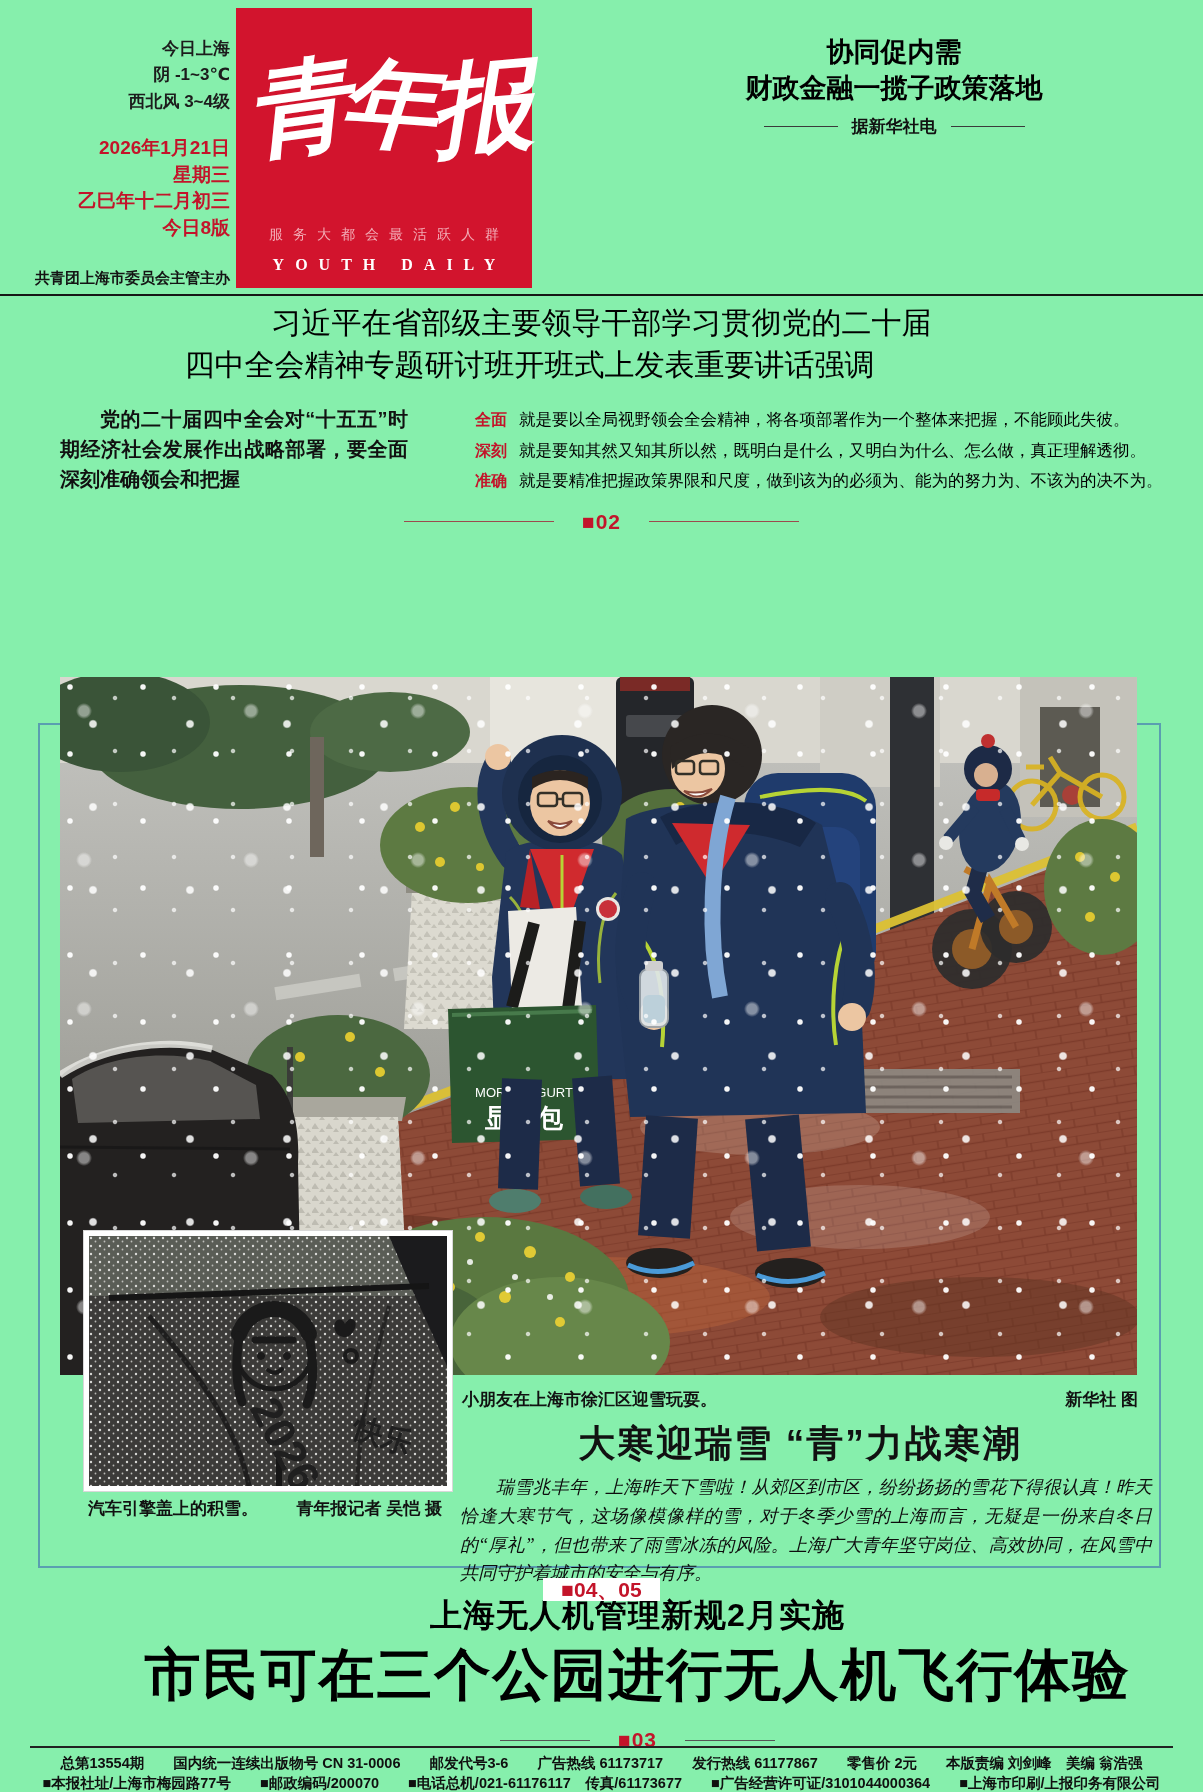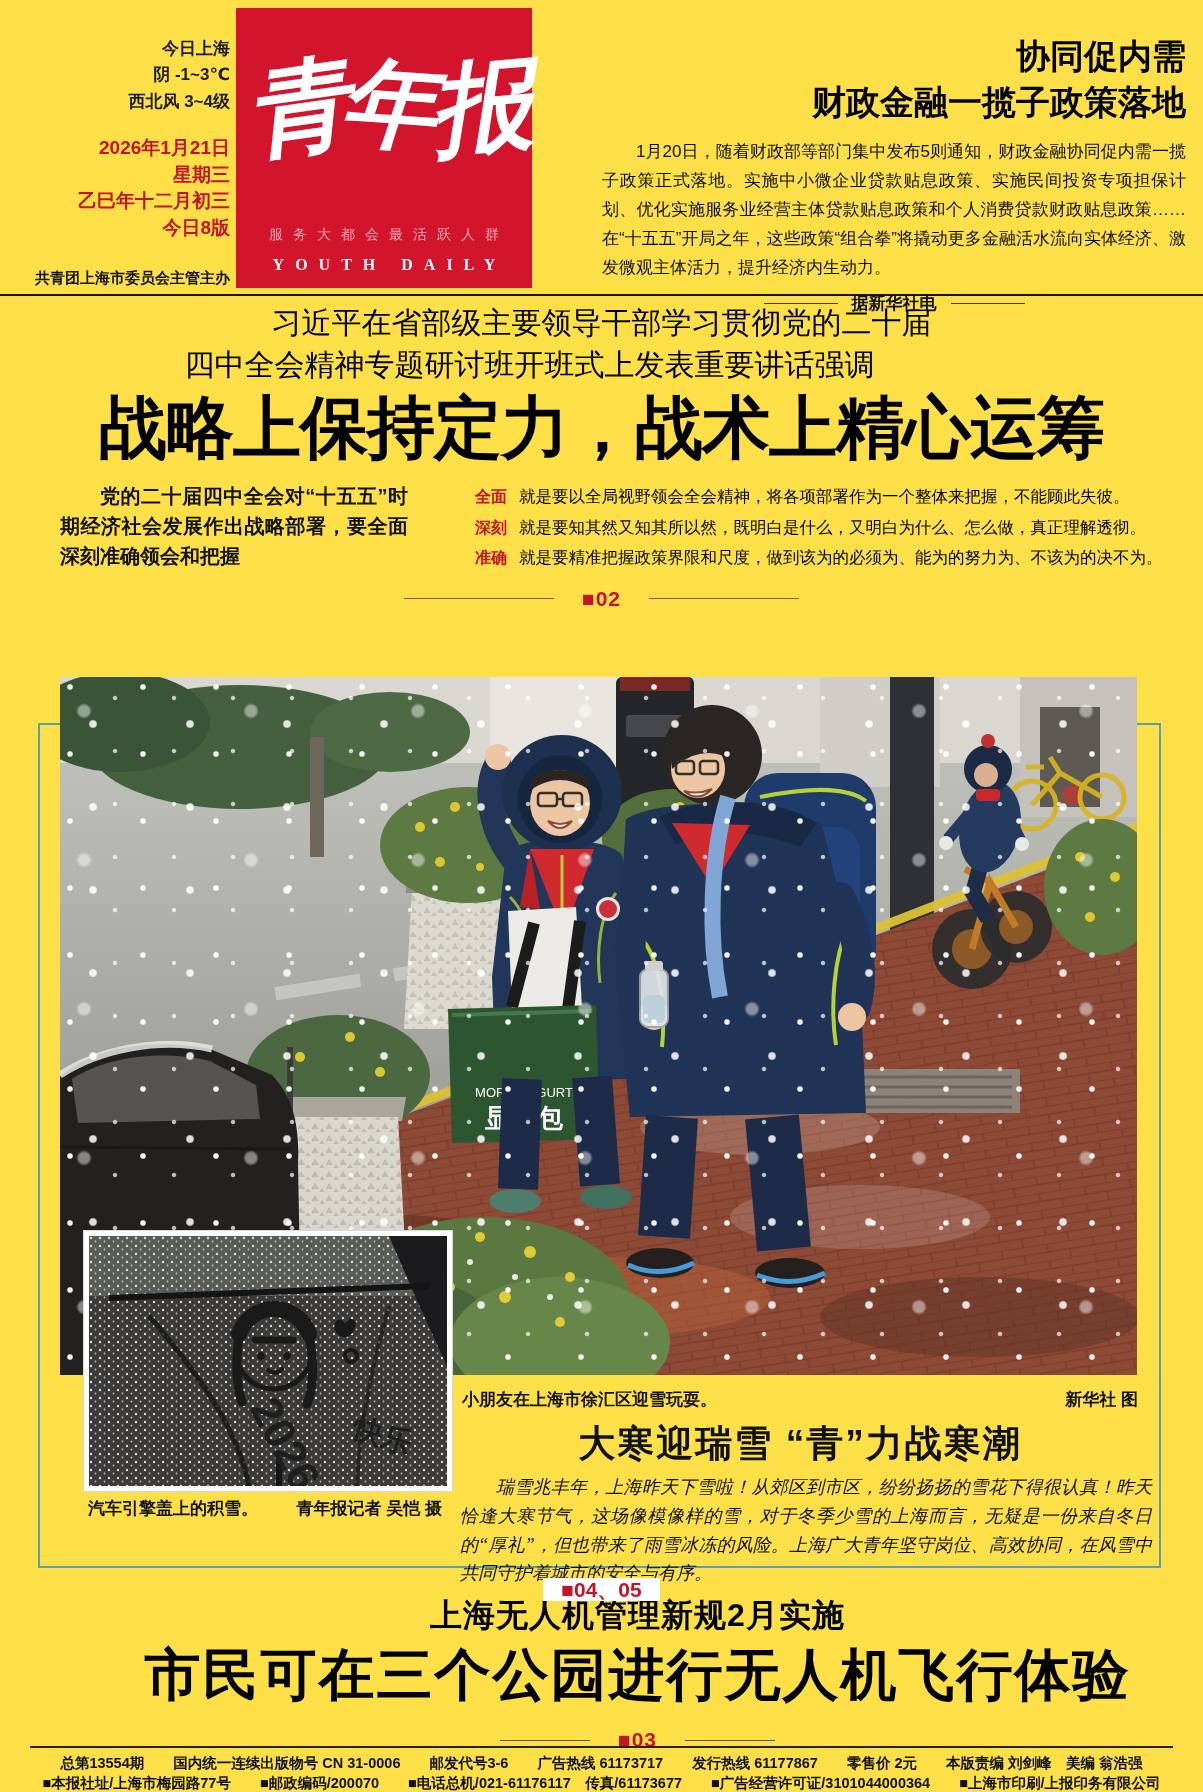--- a/index.html
+++ b/index.html
@@ -1,36 +1,36 @@
 <!DOCTYPE html>
 <html><head>
 <meta charset="utf-8">
 <style>
   html,body{margin:0;padding:0;background:#e8e8e8;}
-  #canvas{position:relative;width:1203px;height:1792px;margin:0 auto;background:#fde047;overflow:hidden;
+  #canvas{position:relative;width:1203px;height:1792px;margin:0 auto;background:#86efac;overflow:hidden;
     font-family:"Liberation Sans","DejaVu Sans",sans-serif;color:#111;}
   
   .header{position:absolute;top:0;left:0;width:1203px;height:296px;border-bottom:2px solid #161616;box-sizing:border-box;}
   .hleft{position:absolute;top:36px;left:18px;width:212px;bottom:6px;text-align:right;}
   .weather{font-size:17px;font-weight:600;line-height:1.55;color:#1c1c1c;}
   .dateblock{margin-top:20px;font-size:19px;font-weight:800;line-height:1.4;color:#c3142a;}
   .pubblock{margin-top:16px;font-size:16px;font-weight:600;line-height:1.45;color:#141414;}
   .orgline{position:absolute;right:0;bottom:0;width:260px;font-size:15px;font-weight:600;color:#141414;}
   .mast{position:absolute;top:8px;left:236px;width:296px;height:280px;background:#d2142d;}
   .mast-title{position:absolute;top:22px;left:0;width:100%;text-align:center;color:#fff;
     font-family:"DejaVu Serif","Liberation Serif",serif;font-style:italic;font-weight:bold;
     font-size:102px;line-height:1.45;letter-spacing:-10px;white-space:nowrap;}
   .mast-title .c1{display:inline-block;transform:rotate(-8deg) translateY(5px);}
   .mast-title .c2{display:inline-block;transform:rotate(4deg) scale(.95);}
   .mast-title .c3{display:inline-block;transform:rotate(-5deg) translateY(4px);}
   .mast-cn{position:absolute;bottom:44px;width:100%;text-align:center;color:#f2aab4;font-size:14px;letter-spacing:10px;text-indent:10px;}
   .mast-en{position:absolute;bottom:14px;width:100%;text-align:center;color:#fff;font-size:16px;font-weight:bold;
     font-family:"Liberation Serif","DejaVu Serif",serif;letter-spacing:11px;text-indent:11px;}
   .tstory{position:absolute;left:602px;top:34px;width:584px;}
-  .tstory-h{font-size:34px;font-weight:800;text-align:right;line-height:1.34;color:#000;}
+  .tstory-h{font-size:27px;font-weight:800;text-align:center;line-height:1.34;color:#000;}
   .tstory-b{margin-top:13px;font-size:17px;line-height:1.7;text-align:justify;text-indent:2em;color:#0d0d0d;}
   .srcrow{margin-top:9px;display:flex;align-items:center;justify-content:center;gap:14px;}
   .srcline{width:74px;border-top:1.6px solid #3a3a3a;height:0;}
   .srctext{font-size:17px;font-weight:700;}
   
   .lead{position:absolute;top:302px;left:0;width:1203px;text-align:center;}
   .kicker{font-size:30px;font-weight:500;line-height:1.4;color:#000;}
   .kicker .k2{transform:translateX(-72px);}
   .kicker div{white-space:nowrap;}
   .lead-h{margin-top:5px;font-size:68px;font-weight:900;letter-spacing:-1px;line-height:1.06;color:#000;white-space:nowrap;}
@@ -96,35 +96,33 @@
       <div class="mast-title"><span class="c1">青</span><span class="c2">年</span><span class="c3">报</span></div>
       <div class="mast-cn">服务大都会最活跃人群</div>
       <div class="mast-en">YOUTH DAILY</div>
     </div>
 
     <div class="tstory">
       <div class="tstory-h">
         <div>协同促内需</div>
         <div>财政金融一揽子政策落地</div>
       </div>
-      <div class="tstory-b">1月20日，随着财政部等部门集中发布5则通知，财政金融协同促内需一揽子政策正式落地。实施中小微企业贷款贴息政策、实施民间投资专项担保计划、优化实施服务业经营主体贷款贴息政策和个人消费贷款财政贴息政策……在“十五五”开局之年，这些政策“组合拳”将撬动更多金融活水流向实体经济、激发微观主体活力，提升经济内生动力。</div>
       <div class="srcrow">
         <i class="srcline"></i>
         <span class="srctext">据新华社电</span>
         <i class="srcline"></i>
       </div>
     </div>
   </div>
 
   <div class="lead">
     <div class="kicker">
       <div>习近平在省部级主要领导干部学习贯彻党的二十届</div>
       <div class="k2">四中全会精神专题研讨班开班式上发表重要讲话强调</div>
     </div>
-    <div class="lead-h">战略上保持定力，战术上精心运筹</div>
     <div class="subrow">
       <div class="intro">党的二十届四中全会对“十五五”时期经济社会发展作出战略部署，要全面深刻准确领会和把握</div>
       <div class="points">
         <div class="point">
           <span class="term">全面</span>
           <span class="ptext">就是要以全局视野领会全会精神，将各项部署作为一个整体来把握，不能顾此失彼。</span>
         </div>
         <div class="point">
           <span class="term">深刻</span>
           <span class="ptext">就是要知其然又知其所以然，既明白是什么，又明白为什么、怎么做，真正理解透彻。</span>

